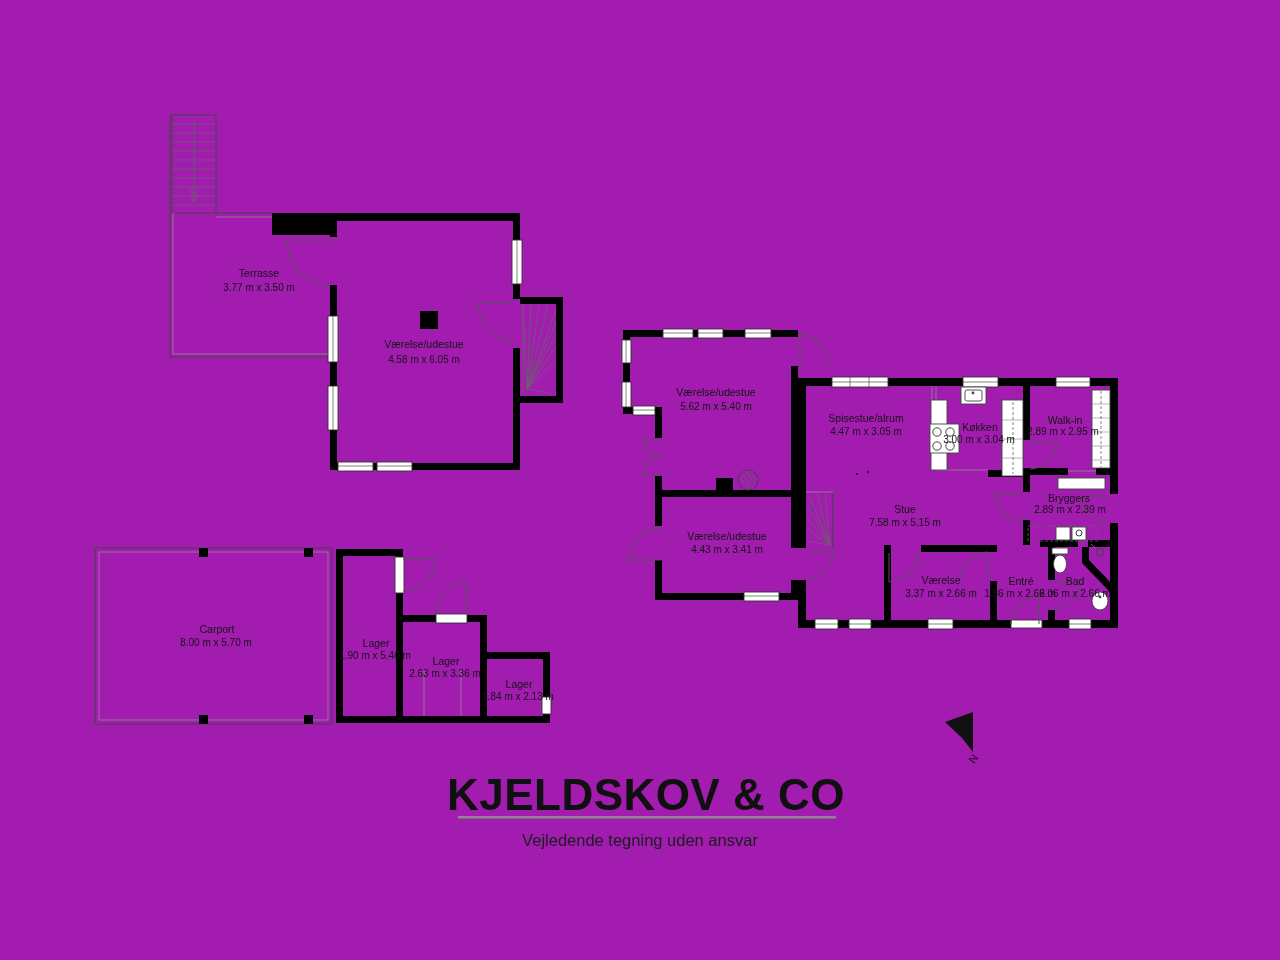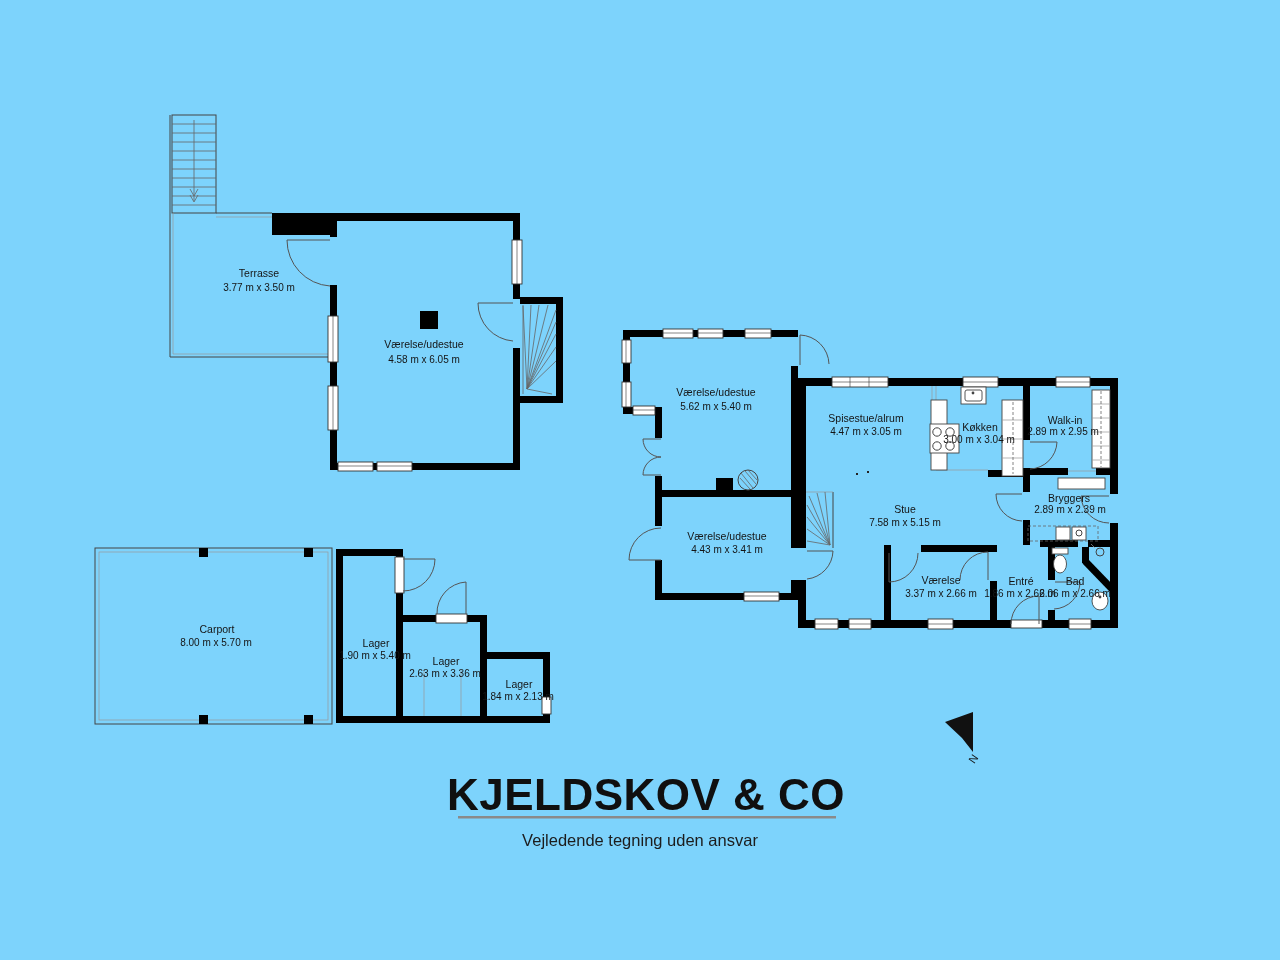--- a/index.html
+++ b/index.html
@@ -1,16 +1,16 @@
 <!DOCTYPE html>
 <html><head>
 <meta charset="utf-8">
 <style>
   html,body{margin:0;padding:0;background:#fff;}
-  .canvas{position:relative;width:1280px;height:960px;background:#7dd3fc;overflow:hidden;
+  .canvas{position:relative;width:1280px;height:960px;background:#a21caf;overflow:hidden;
           font-family:"Liberation Sans",sans-serif;}
   svg{display:block;}
   .wall{fill:#000;stroke:none;}
   .thin{stroke:#444;stroke-width:1;fill:none;}
   .thin2{stroke:#999;stroke-width:0.7;fill:none;}
   .tread{stroke:#666;stroke-width:0.8;fill:none;}
   .door{stroke:#555;stroke-width:1;fill:none;}
   .win{fill:#fff;stroke:#333;stroke-width:0.9;}
   .winl{stroke:#333;stroke-width:0.6;}
   .fix{stroke:#444;stroke-width:0.9;fill:#fff;}

